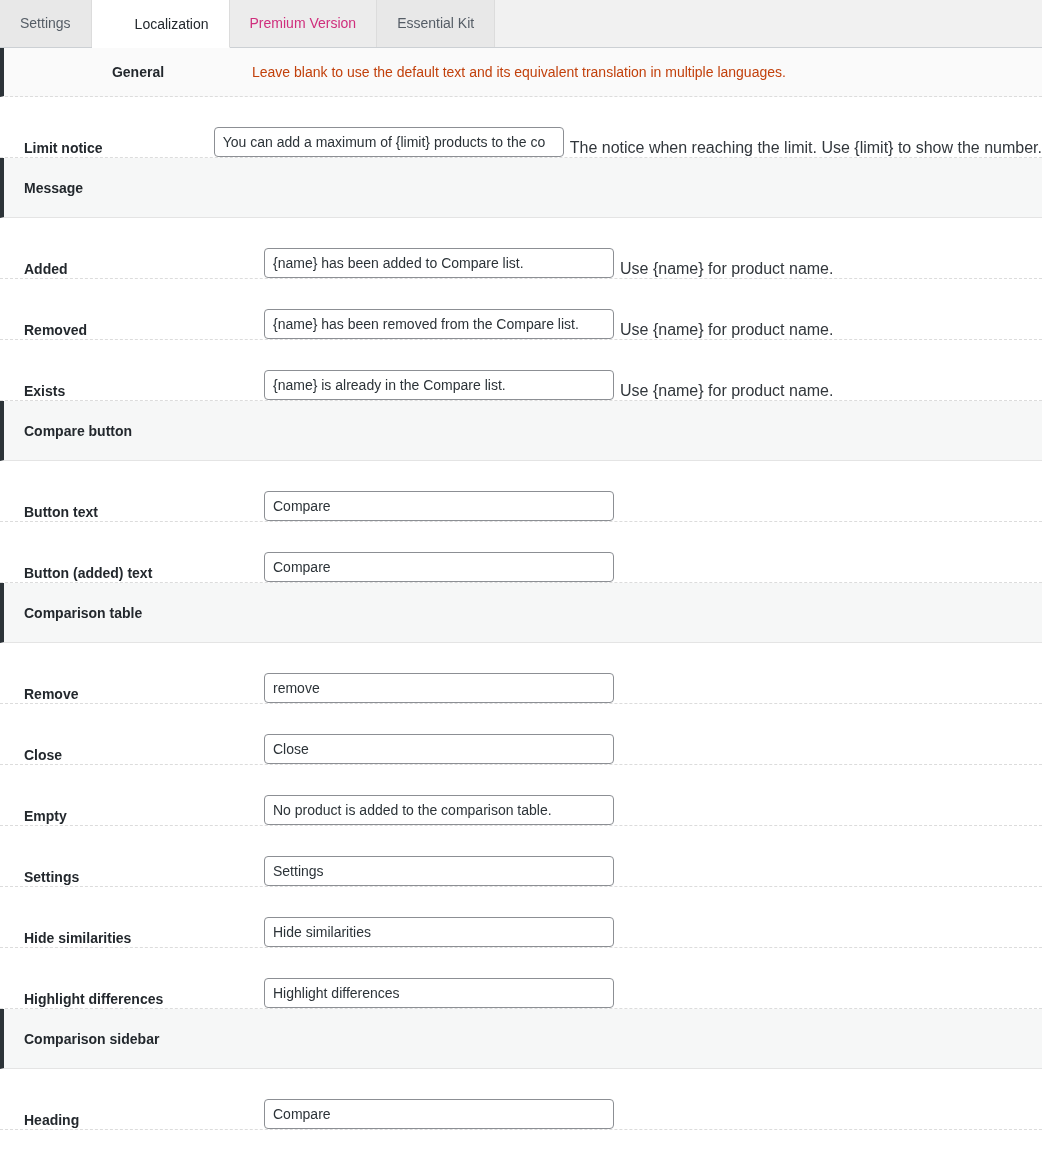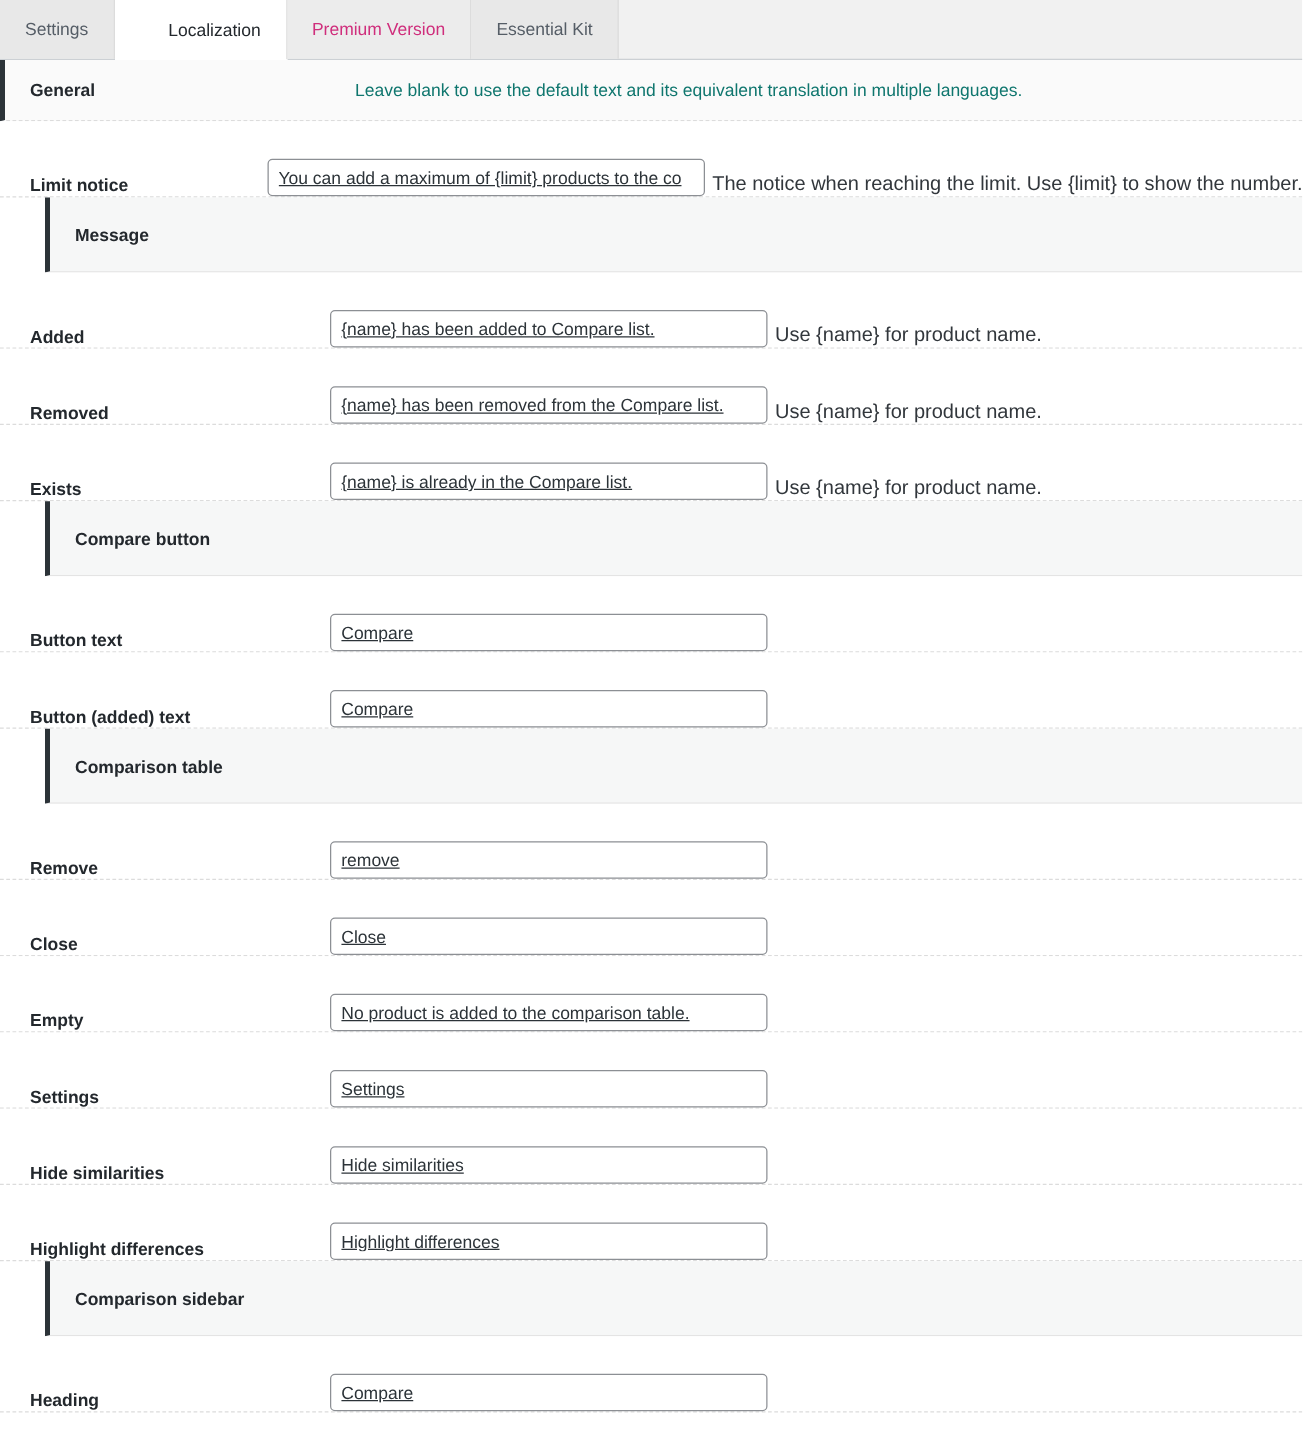--- a/index.html
+++ b/index.html
@@ -60,45 +60,45 @@
 
   
   .section-head {
     display: flex;
     align-items: center;
     background: #f6f7f7;
     border-left: 4px solid #2c3338;
     height: 60px;
     padding-left: 20px;
     border-bottom: 1px solid #e4e4e4;
-    margin-left: 36px;
   }
   .section-head .title {
     font-size: 14px;
     font-weight: bold;
     color: #23282d;
   }
 
   .info-row {
     display: flex;
     align-items: center;
     background: #fafafa;
     border-left: 4px solid #2c3338;
     min-height: 49px;
     border-bottom: 1px dashed #dcdcdc;
   }
   .info-row .label-cell {
-    width: 280px;
+    width: 248px;
     padding-left: 20px;
     font-size: 14px;
     font-weight: bold;
+    text-align: center;
   }
   .info-row .desc {
     font-size: 14px;
-    color: #0f766e;
+    color: #c2410c;
   }
 
   .field-row {
     display: flex;
     align-items: flex-end;
     min-height: 61px;
     border-bottom: 1px dashed #dcdcdc;
     background: #ffffff;
     padding-top: 0;
   }
@@ -118,21 +118,20 @@
     width: 350px;
     height: 30px;
     padding: 4px 8px;
     font-size: 14px;
     font-family: "Liberation Sans", sans-serif;
     color: #2c3338;
     border: 1px solid #8c8f94;
     border-radius: 4px;
     background: #ffffff;
     outline: none;
-    text-decoration: underline;
   }
   .field-row .hint {
     font-size: 16px;
     color: #32373c;
     padding-top: 17px;
     padding-left: 6px;
     white-space: nowrap;
   }
 </style>
 </head>

